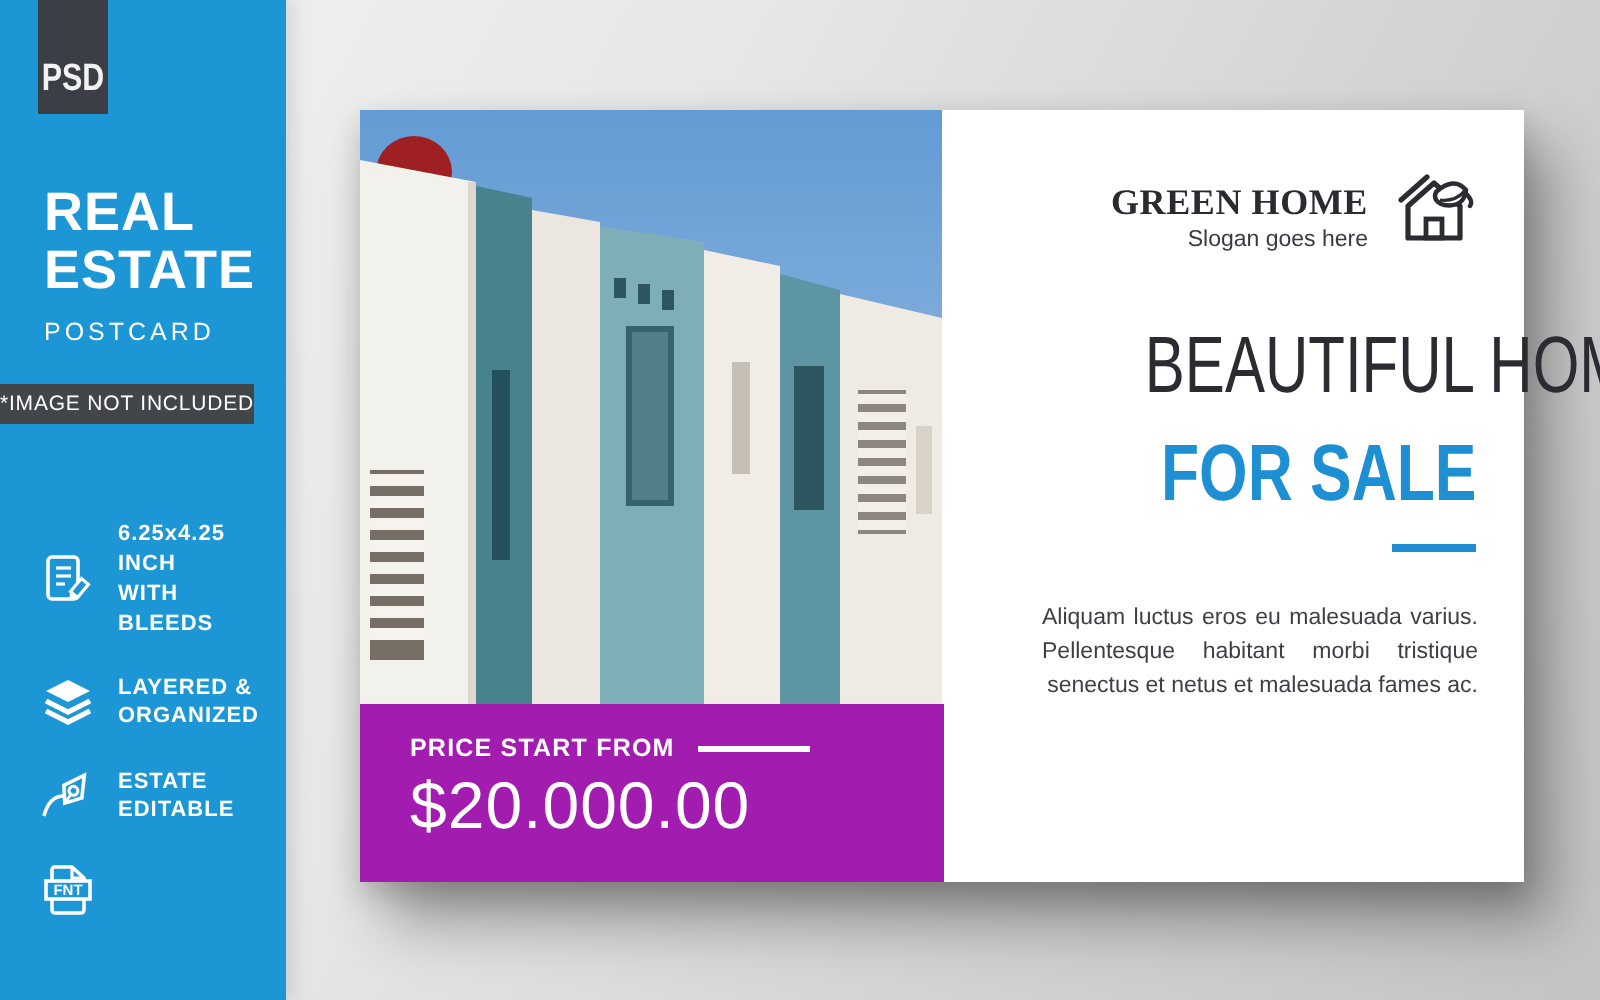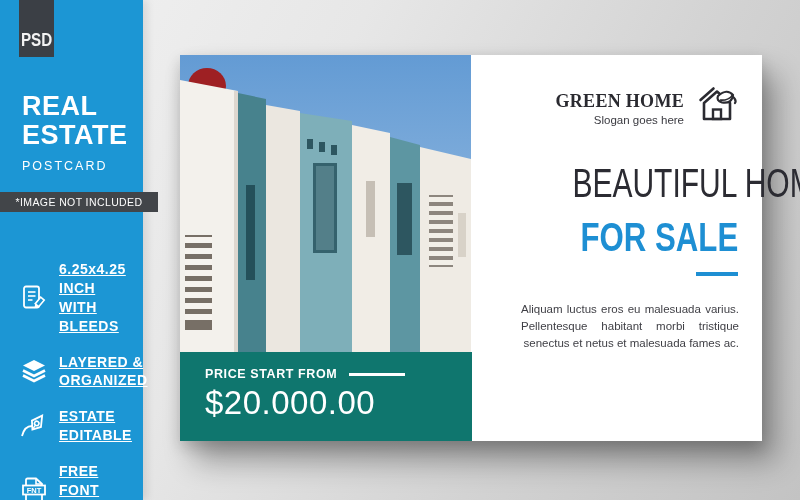--- a/index.html
+++ b/index.html
@@ -12,49 +12,49 @@
   .sidebar{position:absolute;left:0;top:0;width:143px;height:500px;background:#1c96d4;
     box-shadow:4px 0 8px rgba(0,0,0,.10);}
   .psd-badge{position:absolute;left:19px;top:0;width:35px;height:57px;background:#3b3f45;
     display:flex;align-items:flex-end;justify-content:center;color:#f2f2f2;
     font-weight:700;font-size:19px;padding-bottom:6px;box-sizing:border-box;}
   .psd-badge span{display:inline-block;transform:scaleX(.8);}
   .sb-title{position:absolute;left:22px;top:92px;color:#fff;font-weight:700;
     font-size:27px;line-height:1.07;white-space:pre-line;letter-spacing:.5px;}
   .sb-subtitle{position:absolute;left:22px;top:159px;color:#fff;font-weight:400;
     font-size:12.5px;letter-spacing:2px;}
-  .sb-strip{position:absolute;left:0;top:192px;width:158px;height:20px;background:#424549;
+  .sb-strip{position:absolute;left:0;top:192px;width:127px;height:20px;background:#424549;
     color:#fdfdfd;font-size:10.5px;letter-spacing:.4px;display:flex;align-items:center;
     justify-content:center;}
   .features{position:absolute;left:20px;top:260px;width:120px;}
   .feature{display:flex;align-items:center;gap:11px;margin-bottom:17px;min-height:30px;}
   .feature .f-icon{flex:0 0 28px;width:28px;height:28px;}
-  .feature .f-label{color:#fff;font-weight:700;font-size:14px;line-height:1.35;
-    letter-spacing:.5px;white-space:pre-line;text-decoration:underline;}
+  .feature .f-label{color:#fff;font-weight:700;font-size:11px;line-height:1.35;
+    letter-spacing:.5px;white-space:pre-line;}
   
   .postcard{position:absolute;left:180px;top:55px;width:582px;height:386px;background:#fff;
     box-shadow:14px 20px 28px rgba(0,0,0,.33),0 6px 14px rgba(0,0,0,.18);}
   .photo{position:absolute;left:0;top:0;width:291px;height:386px;}
   .panel{position:absolute;left:291px;top:0;right:0;bottom:0;}
   .logo-row{position:absolute;top:28px;right:24px;display:flex;align-items:flex-start;gap:12px;}
   .logo-text{text-align:right;padding-top:8px;}
   .logo-name{font-weight:700;font-size:18px;color:#2a2a30;letter-spacing:.3px;font-family:Liberation Serif, serif;}
   .logo-slogan{font-size:11.5px;color:#3a3a40;margin-top:2px;}
   .logo-house{width:42px;height:42px;}
   .headline{position:absolute;top:106px;left:14px;right:24px;text-align:right;}
   .hl1{font-size:40px;color:#2b2b32;font-weight:400;white-space:nowrap;}
   .hl1 span{display:inline-block;transform:scaleX(.75);transform-origin:right center;}
   .hl2{font-size:40px;color:#1e8fd3;font-weight:700;white-space:nowrap;margin-top:9px;}
   .hl2 span{display:inline-block;transform:scaleX(.78);transform-origin:right center;}
   .hl-underline{width:42px;height:4px;background:#1e8fd3;margin:12px 0 0 auto;}
   .body-text{position:absolute;top:246px;left:50px;right:23px;color:#3f3f45;
     font-size:11.5px;line-height:1.46;text-align:justify;text-align-last:right;}
   .body-text p{margin:0 0 15px 0;}
   
-  .price-bar{position:absolute;left:0;top:297px;width:292px;height:89px;background:#0f766e;
+  .price-bar{position:absolute;left:0;top:297px;width:292px;height:89px;background:#a21caf;
     color:#fff;box-sizing:border-box;padding:15px 0 0 25px;}
   .price-label-row{display:flex;align-items:center;gap:12px;font-weight:700;
     font-size:12.5px;letter-spacing:.6px;}
   .price-dash{display:inline-block;width:56px;height:3px;background:#fff;}
   .price-value{font-size:33px;font-weight:400;letter-spacing:.5px;margin-top:3px;}
 </style>
 </head>
 <body>
 
 <aside class="sidebar">
@@ -105,22 +105,20 @@
 EDITABLE</span>
     </div>
     <div class="feature">
       <svg class="f-icon" viewBox="0 0 28 28">
         <path d="M6 9 V4 Q6 2.5 7.5 2.5 L16 2.5 L22 8 L22 9" fill="none" stroke="#fff" stroke-width="1.8"></path>
         <path d="M16 2.5 L16 8 L22 8" fill="none" stroke="#fff" stroke-width="1.6"></path>
         <path d="M6 19 V23.5 Q6 25.5 7.5 25.5 L20.5 25.5 Q22 25.5 22 23.5 V19" fill="none" stroke="#fff" stroke-width="1.8"></path>
         <rect x="3" y="9.5" width="22" height="9" fill="none" stroke="#fff" stroke-width="1.8"></rect>
         <text x="14" y="16.6" text-anchor="middle" font-family="Liberation Sans, sans-serif" font-weight="bold" font-size="7.5" fill="#fff">FNT</text>
       </svg>
-      <span class="f-label">FREE FONT
-USED</span>
     </div>
   </div>
 </aside>
 
 <div class="postcard">
 
   <svg class="photo" viewBox="0 0 291 386" preserveAspectRatio="none">
     <defs>
       <linearGradient id="sky" x1="0" y1="0" x2="0" y2="1">
         <stop offset="0" stop-color="#639bd4"></stop>

